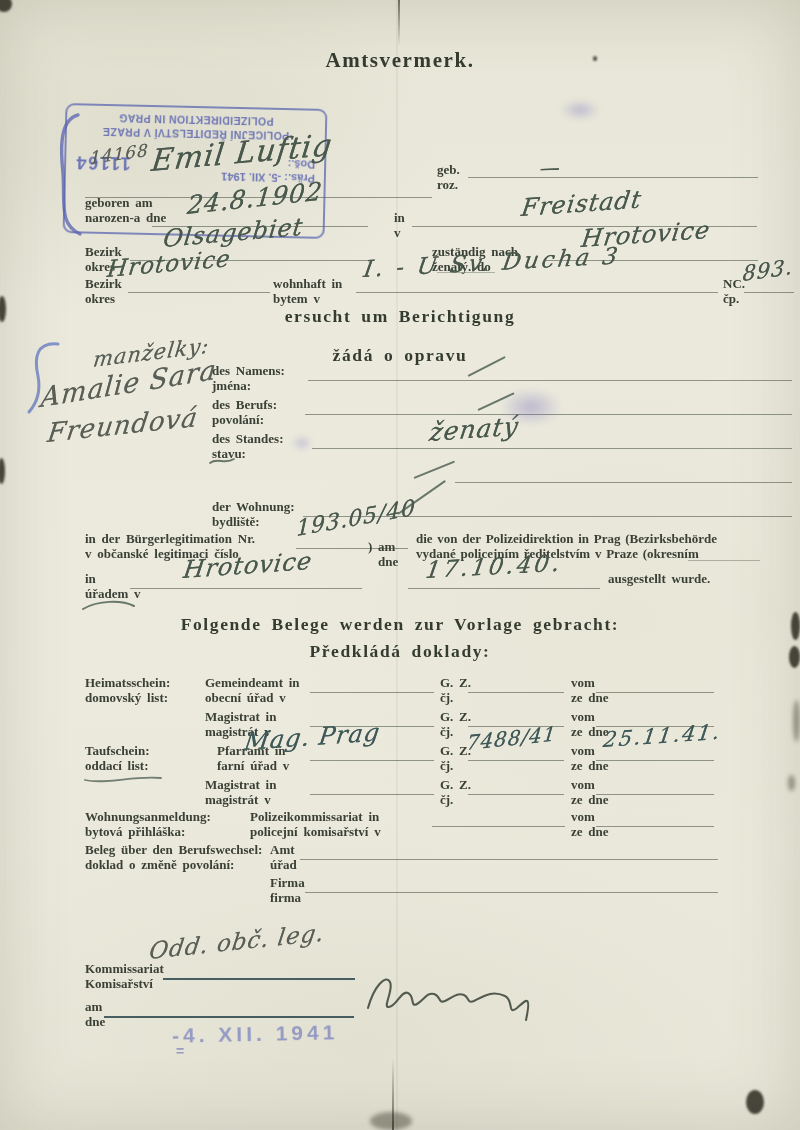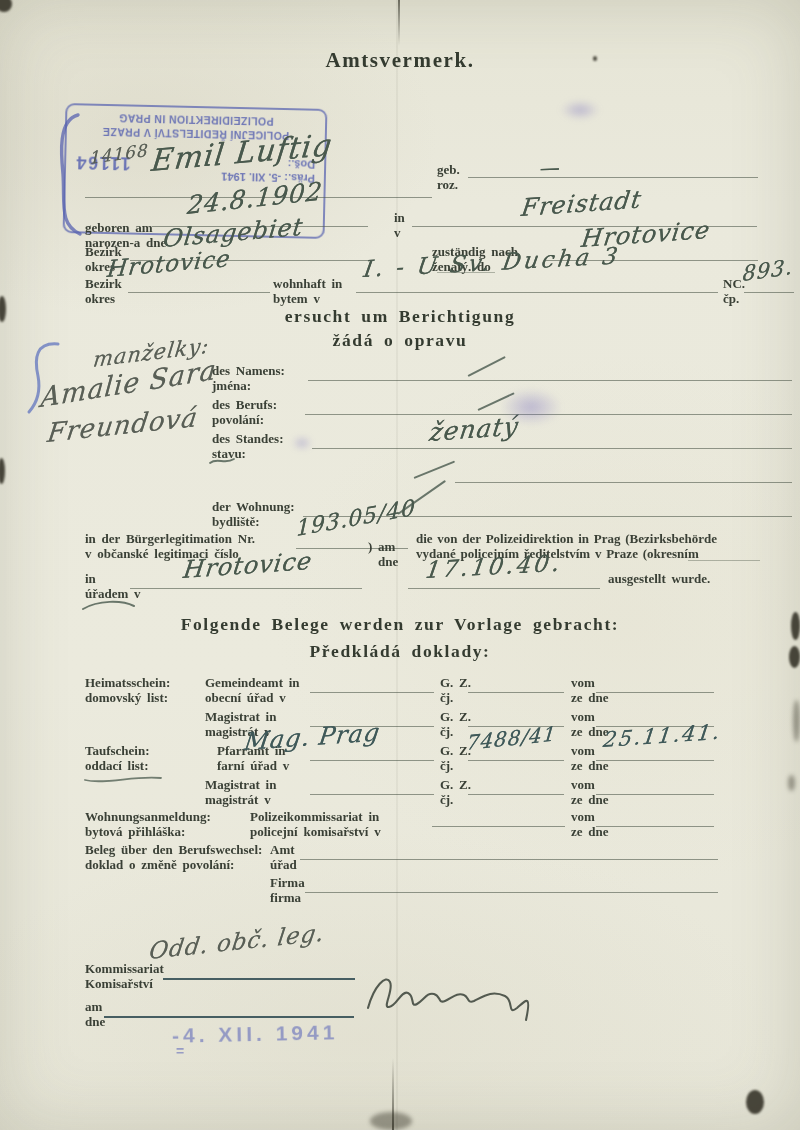--- a/index.html
+++ b/index.html
@@ -77,21 +77,21 @@
 
   <div class="rule" style="left:85px;top:197px;width:347px"></div>
   <div class="hw" style="left:150px;top:146px;font-size:30px;transform:rotate(-5deg) skewX(-12deg)">Emil Luftig</div>
   <div class="lbl" style="left:437px;top:163px">
     <span class="de">geb.</span>
     <span class="cs">roz.</span>
   </div>
   <div class="rule" style="left:468px;top:177px;width:290px"></div>
   <div class="hw" style="left:540px;top:158px;font-size:20px;transform:rotate(-2deg)">—</div>
 
-  <div class="lbl" style="left:85px;top:221px">
+  <div class="lbl" style="left:85px;top:196px">
     <span class="de">geboren am</span>
     <span class="cs">narozen-a dne</span>
   </div>
   <div class="rule" style="left:152px;top:226px;width:216px"></div>
   <div class="hw" style="left:186px;top:193px;font-size:25px;transform:rotate(-6deg) skewX(-12deg)">24.8.1902</div>
   <div class="lbl" style="left:394px;top:211px">
     <span class="de">in</span>
     <span class="cs">v</span>
   </div>
   <div class="rule" style="left:412px;top:226px;width:345px"></div>
@@ -124,21 +124,21 @@
   <div class="rule" style="left:356px;top:292px;width:362px"></div>
   <div class="hw" style="left:362px;top:258px;font-size:23px;letter-spacing:3px;transform:rotate(-3deg) skewX(-12deg)">I. - U Sv. Ducha 3</div>
   <div class="lbl" style="left:723px;top:277px">
     <span class="de">NC.</span>
     <span class="cs">čp.</span>
   </div>
   <div class="rule" style="left:744px;top:292px;width:50px"></div>
   <div class="hw" style="left:742px;top:264px;font-size:21px;transform:rotate(-8deg) skewX(-12deg)">893.</div>
 
   <div class="heading" style="top:306px">ersucht um Berichtigung</div>
-  <div class="heading" style="top:330px">žádá o opravu</div>
+  <div class="heading" style="top:345px">žádá o opravu</div>
 
   <svg class="flourish" style="left:24px;top:340px" width="42" height="78">
     <path d="M34,4 C12,2 10,18 14,36 C17,52 12,64 5,72" fill="none" stroke="rgba(88,110,190,.7)" stroke-width="3" stroke-linecap="round"></path>
   </svg>
   <div class="hw pencil" style="left:92px;top:350px;font-size:21px;transform:rotate(-7deg) skewX(-14deg)">manželky:</div>
   <div class="hw pencil" style="left:40px;top:384px;font-size:27px;transform:rotate(-9deg) skewX(-14deg)">Amalie Sara</div>
   <div class="hw pencil" style="left:46px;top:420px;font-size:26px;transform:rotate(-6deg) skewX(-14deg)">Freundová</div>
 
   <div class="lbl" style="left:212px;top:364px">
     <span class="de">des Namens:</span>

